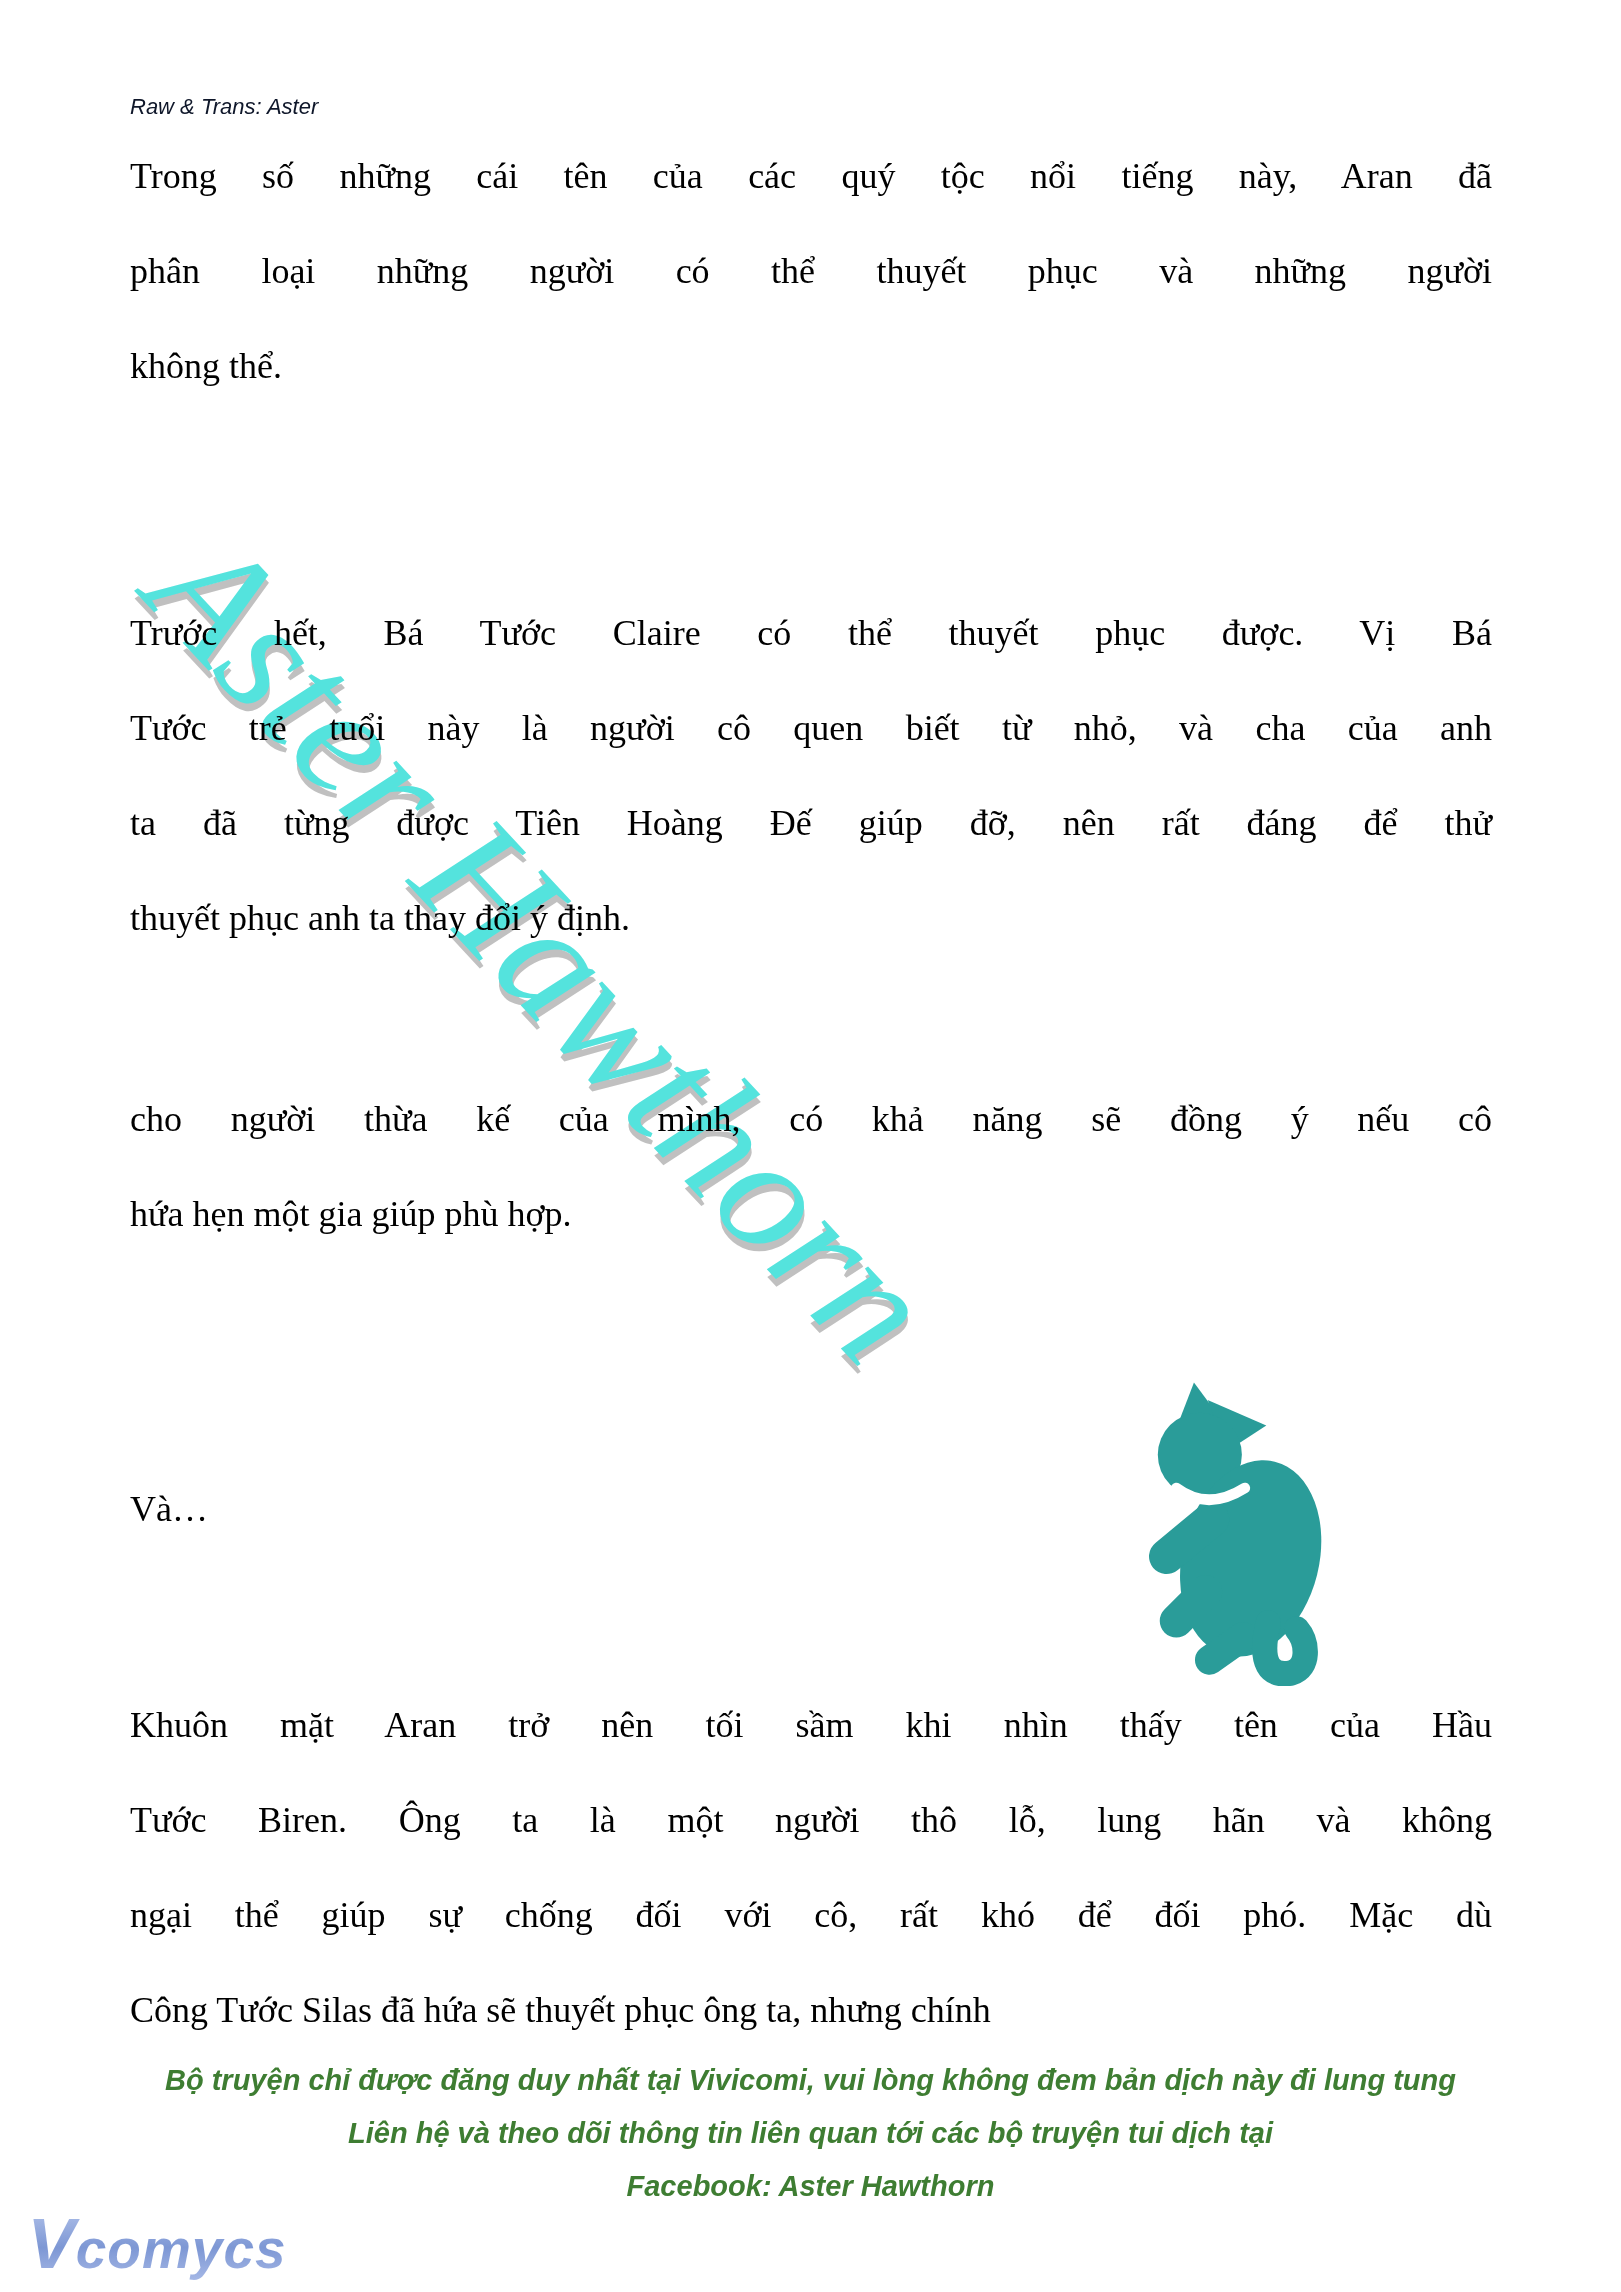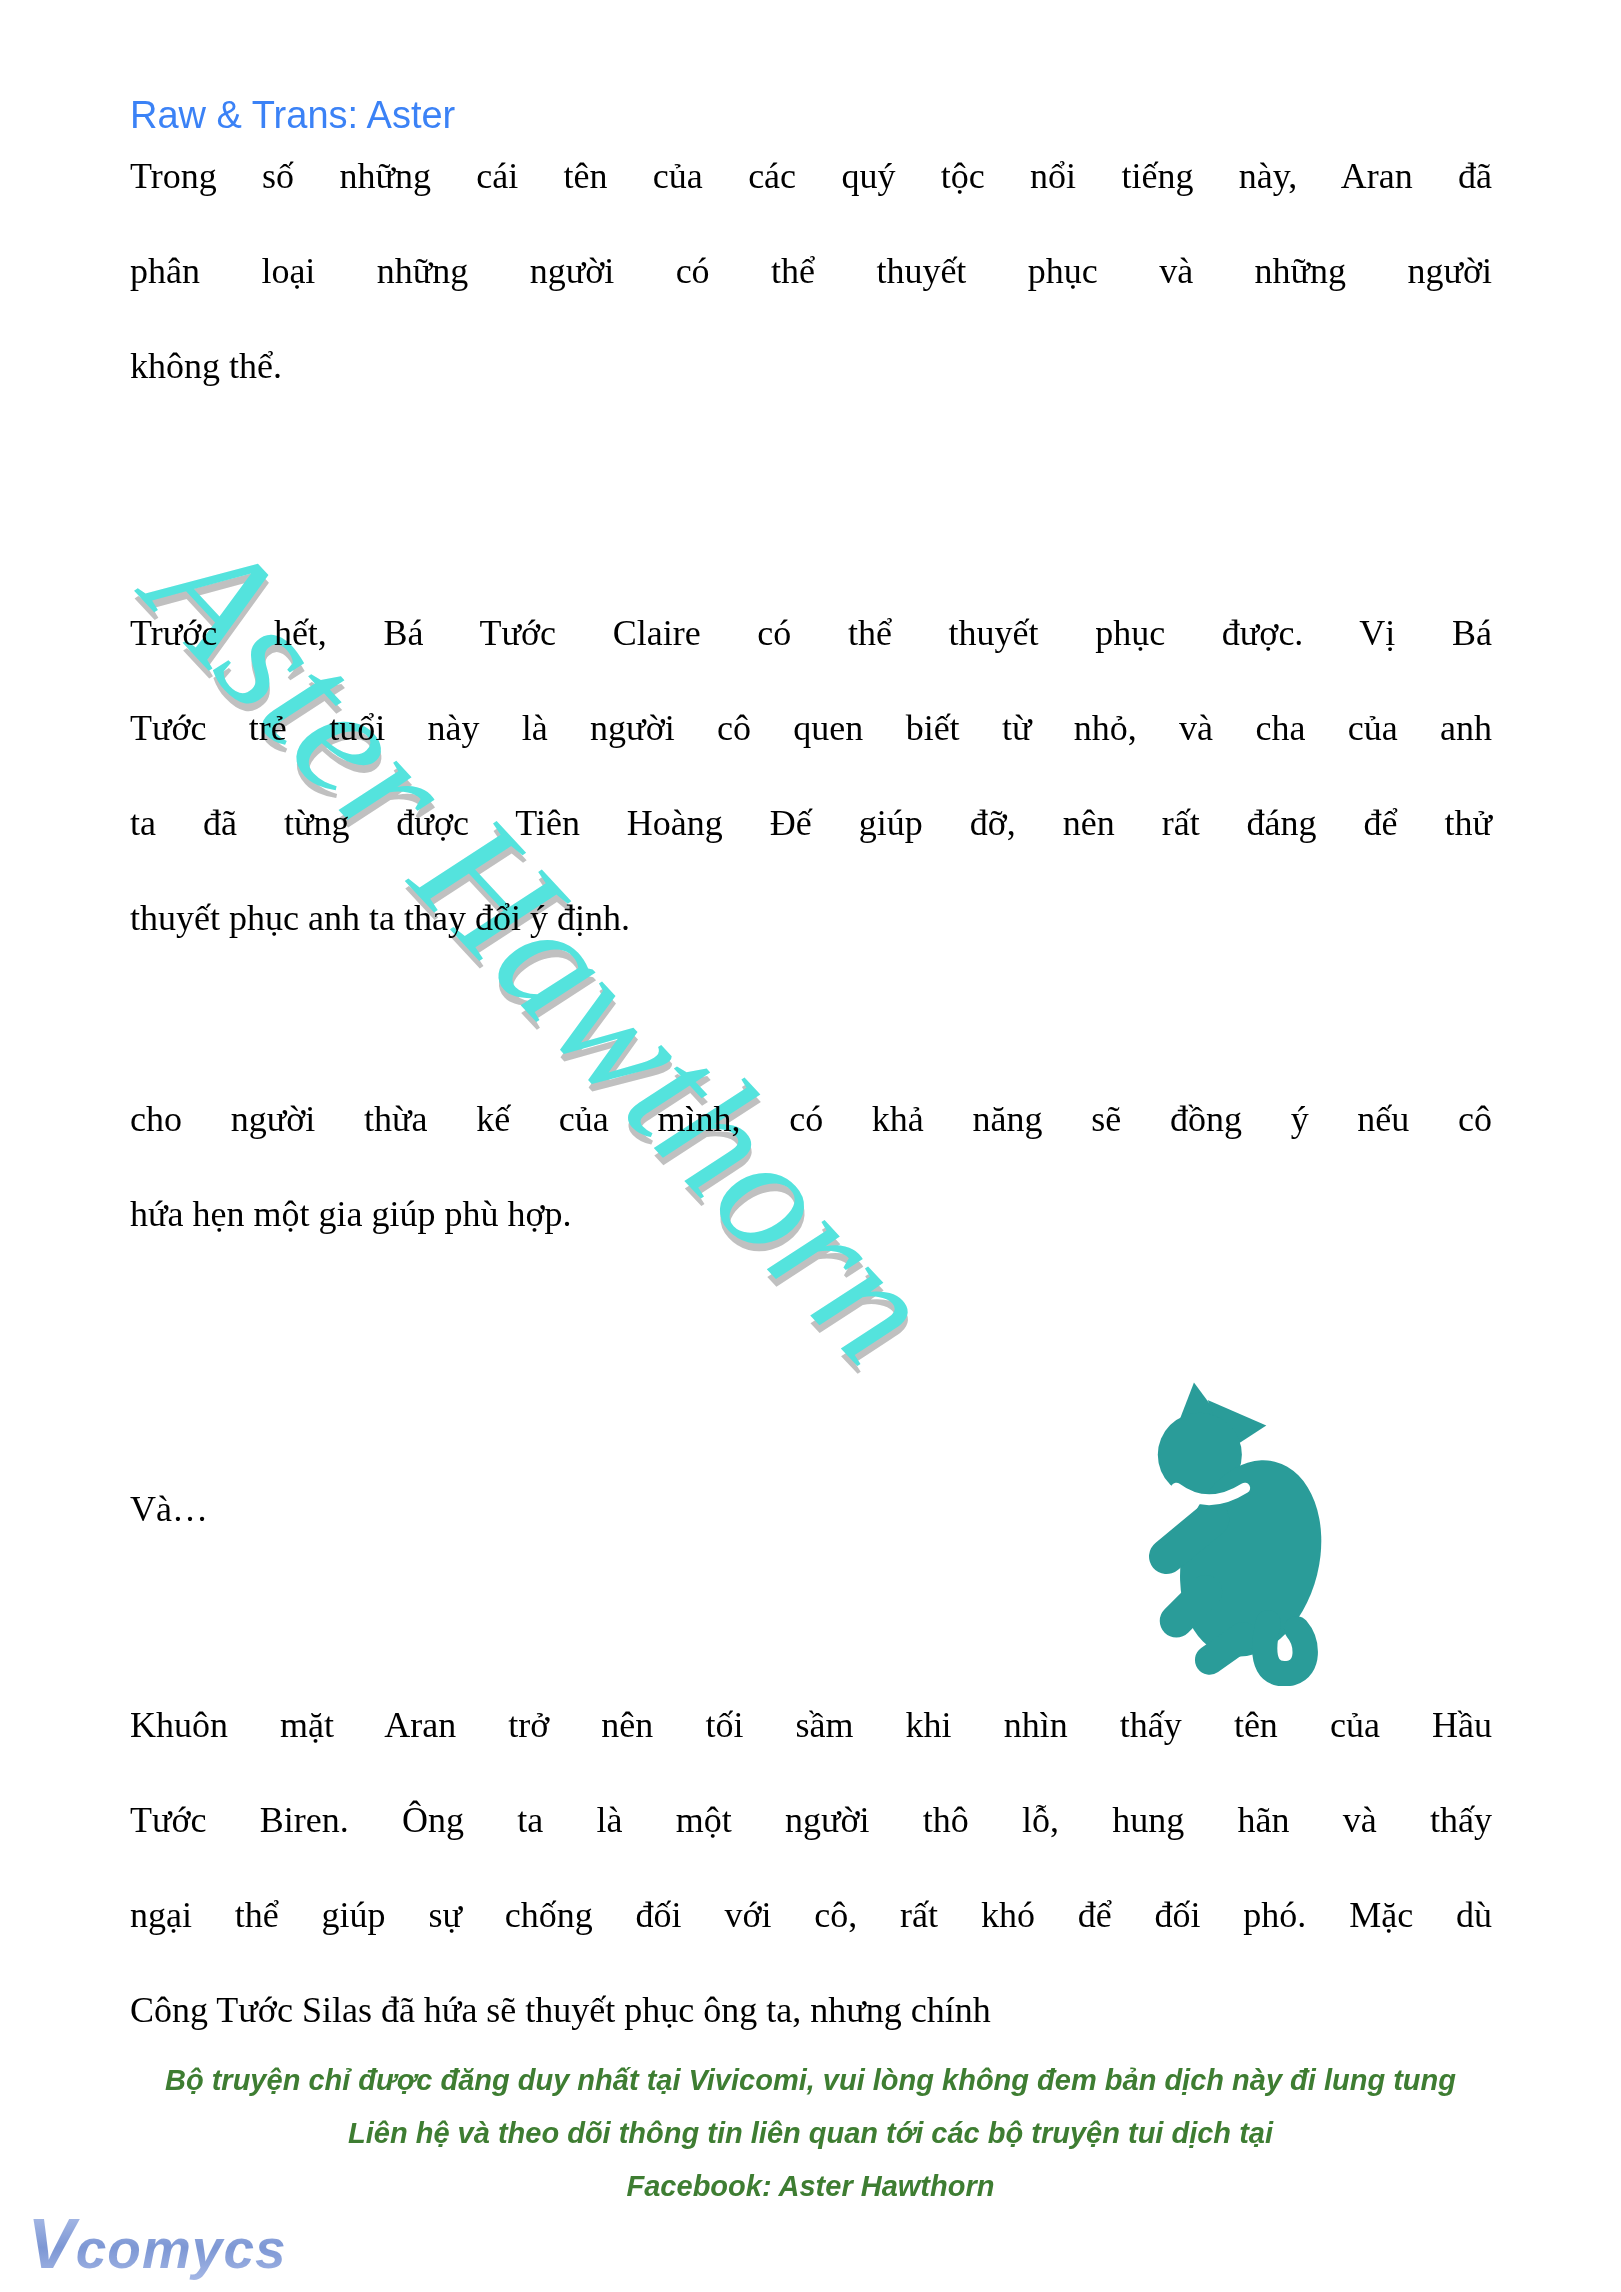--- a/index.html
+++ b/index.html
@@ -6,22 +6,23 @@
   body{
     width:1621px;height:2293px;
     background:#ffffff;
     position:relative;
     overflow:hidden;
     font-family:"Liberation Serif", serif;
   }
   .page-header{
     position:absolute;left:130px;top:94px;
     font-family:"Liberation Sans", sans-serif;
-    font-size:38px;color:#3b82f6;
+    font-size:22px;color:#0f172a;
     z-index:3;
+    font-style:italic;
   }
   .watermark{
     position:absolute;left:250px;top:495px;
     transform:rotate(47deg);
     transform-origin:left top;
     font-family:"Liberation Serif", serif;
     font-style:italic;
     font-size:165px;
     white-space:nowrap;
     color:#54e3dd;
@@ -96,21 +97,21 @@
   <div class="bline just">cho người thừa kế của mình, có khả năng sẽ đồng ý nếu cô</div>
   <div class="bline">hứa hẹn một gia giúp phù hợp.</div>
 </div>
 
 <div class="para" id="p4">
   <div class="bline">Và…</div>
 </div>
 
 <div class="para" id="p5">
   <div class="bline just">Khuôn mặt Aran trở nên tối sầm khi nhìn thấy tên của Hầu</div>
-  <div class="bline just">Tước Biren. Ông ta là một người thô lỗ, hung hãn và thấy</div>
+  <div class="bline just">Tước Biren. Ông ta là một người thô lỗ, lung hãn và không</div>
   <div class="bline just">ngại thể giúp sự chống đối với cô, rất khó để đối phó. Mặc dù</div>
   <div class="bline">Công Tước Silas đã hứa sẽ thuyết phục ông ta, nhưng chính</div>
 </div>
 
 <svg class="cat" viewBox="0 0 178 312" xmlns="http://www.w3.org/2000/svg">
   <g fill="#2a9c99" stroke="none">
 
     <polygon points="26,54 46,2 74,40"></polygon>
 
     <polygon points="60,20 120,46 80,72"></polygon>

